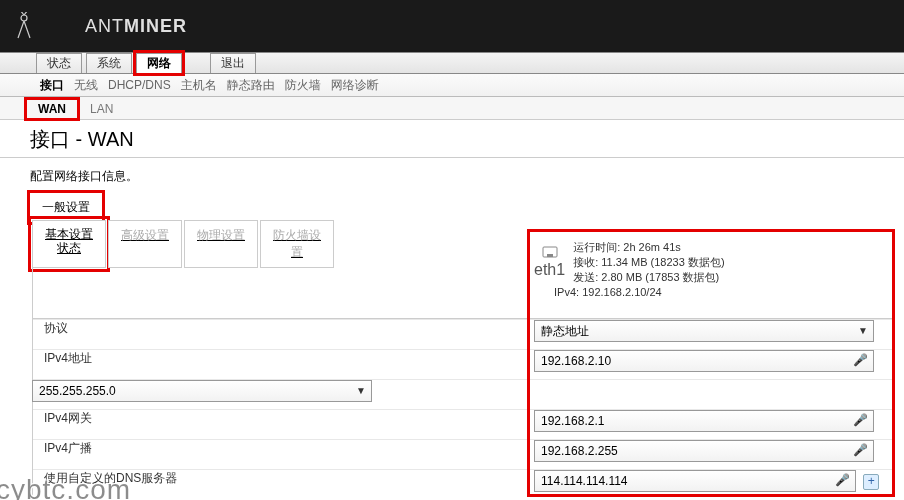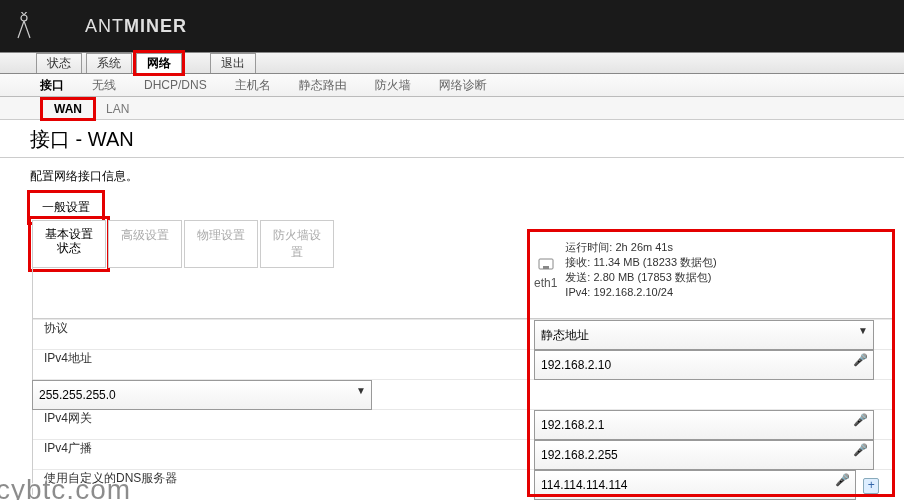--- a/index.html
+++ b/index.html
@@ -37,73 +37,73 @@
     height: 15px; line-height: 15px; cursor: pointer;
   }
   .topnav-tab.active {
     background: #fff; font-weight: bold; color: #000;
   }
   .hl-box { outline: 3px solid #e40000; }
 
   .subnav {
     background: linear-gradient(#fbfbfb,#f1f1f1);
     border-bottom: 1px solid #bbb;
-    height: 22px; padding-left: 40px; display: flex; align-items: center; gap: 28px;
+    height: 22px; padding-left: 40px; display: flex; align-items: center; gap: 10px;
     font-size: 12px;
   }
   .subnav a { color: #666; text-decoration: none; cursor: pointer; }
   .subnav a.active { color: #000; font-weight: bold; }
 
   .subnav2 {
     background: #f6f6f6; border-bottom: 1px solid #ccc;
-    height: 22px; padding-left: 42px; display: flex; align-items: flex-end;
+    height: 22px; padding-left: 26px; display: flex; align-items: flex-end;
   }
   .subnav2-tab { padding: 3px 12px; font-size: 12px; color: #777; cursor: pointer; }
   .subnav2-tab.active { font-weight: bold; color: #000; }
 
   .page-title {
     font-size: 20px; padding: 6px 30px 4px; border-bottom: 1px solid #ccc;
   }
   .page-desc {
     padding: 10px 30px; font-size: 12px;
   }
 
   .fieldset-legend-hl {
     margin-left: 32px; padding: 4px 10px; display: inline-block;
   }
   .settings-bar {
     margin: 0 32px 4px;
   }
-  .settings-tabs { display: flex; gap: 2px; }
+  .settings-tabs { display: flex; gap: 2px; text-decoration: underline; }
   .settings-tab {
     border: 1px solid #ccc; padding: 6px 8px; background: #fff;
     font-size: 12px; color: #aaa; cursor: pointer; width: 56px; text-align: center;
   }
   .settings-tab.active { color: #000; }
 
   .main-panel {
     margin: 0 10px 0 32px; border-top: 1px solid #ccc;
   }
 
   .info-box-wrap { position: absolute; left: 530px; top: 232px; width: 362px; height: 262px; }
   .info-box-outline { position:absolute; inset:0; outline: 3px solid #e40000; pointer-events:none; }
 
   .status-block { padding: 8px 4px 12px 24px; font-size: 11px; line-height: 15px; color: #333; }
   .status-row b { font-weight: normal; }
-  .eth-icon { float:left; margin: 18px 8px 0 -20px; font-size:12px; text-align:center; color:#555; }
+  .eth-icon { float:left; margin: 6px 8px 0 -20px; font-size:16px; text-align:center; color:#555; }
 
   .form-row { display: flex; border-top: 1px solid #e8e8e8; height: 29px; }
   .form-label { width: 490px; padding-left: 12px; color: #333; font-size: 12px; }
   .form-ctrl { width: 350px; }
 
   .sel, .txt {
     width: 340px; box-sizing: border-box;
     border: 1px solid #999;
     background: linear-gradient(#fff,#f2f2f2);
-    height: 30px; font-size: 12px; padding: 0 6px;
+    height: 22px; font-size: 12px; padding: 0 6px;
   }
   .sel { appearance: none; -webkit-appearance: none; padding-right: 18px; background-image: linear-gradient(#fff,#f2f2f2); }
   .sel-wrap, .txt-wrap { position: relative; display:inline-block; }
   .sel-caret { position:absolute; right:6px; top:5px; font-size:10px; color:#333; pointer-events:none; }
   .mic { position:absolute; right:6px; top:3px; font-size:12px; color:#888; pointer-events:none; }
   .extra-icon { margin-left:4px; vertical-align:middle; }
 
   .watermark { position:absolute; left:-4px; bottom:-6px; font-family: Impact, sans-serif; font-size: 28px; color: rgba(0,0,0,0.45); text-shadow: 1px 1px 0 #fff, -1px -1px 0 #fff, 1px -1px 0 #fff, -1px 1px 0 #fff; letter-spacing:1px; }
 
   .container { position: relative; width: 904px; height: 500px; }

